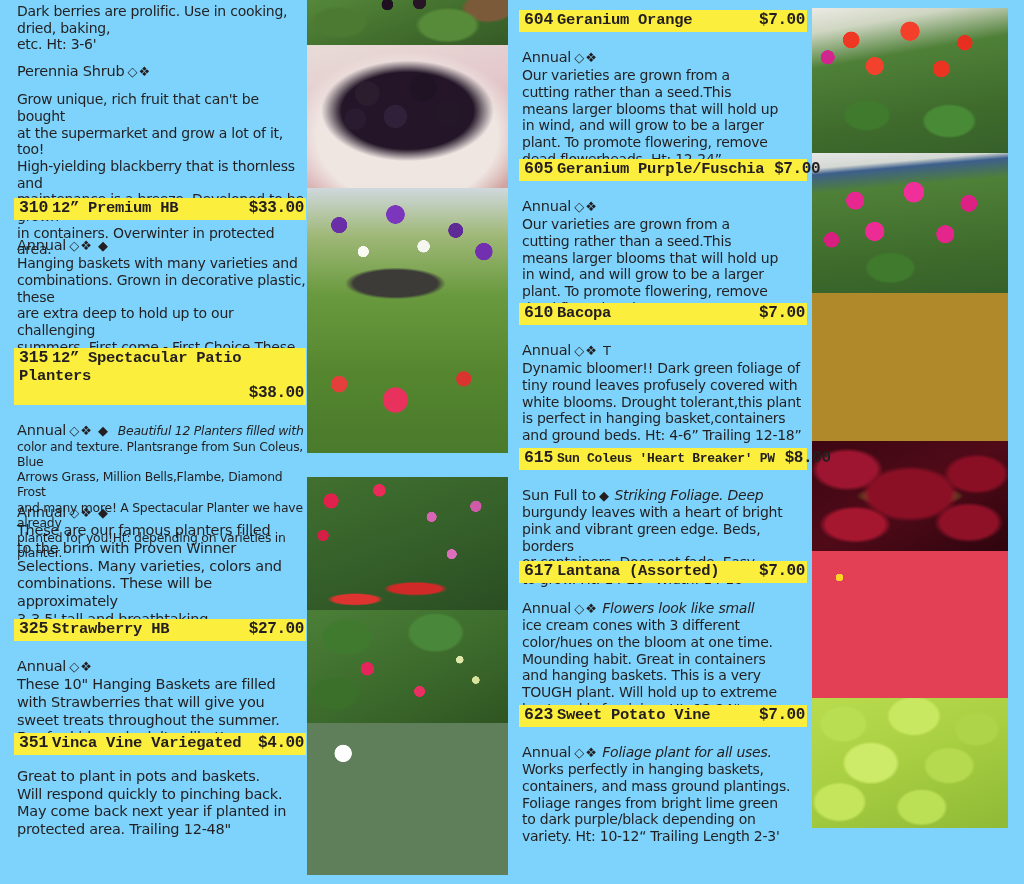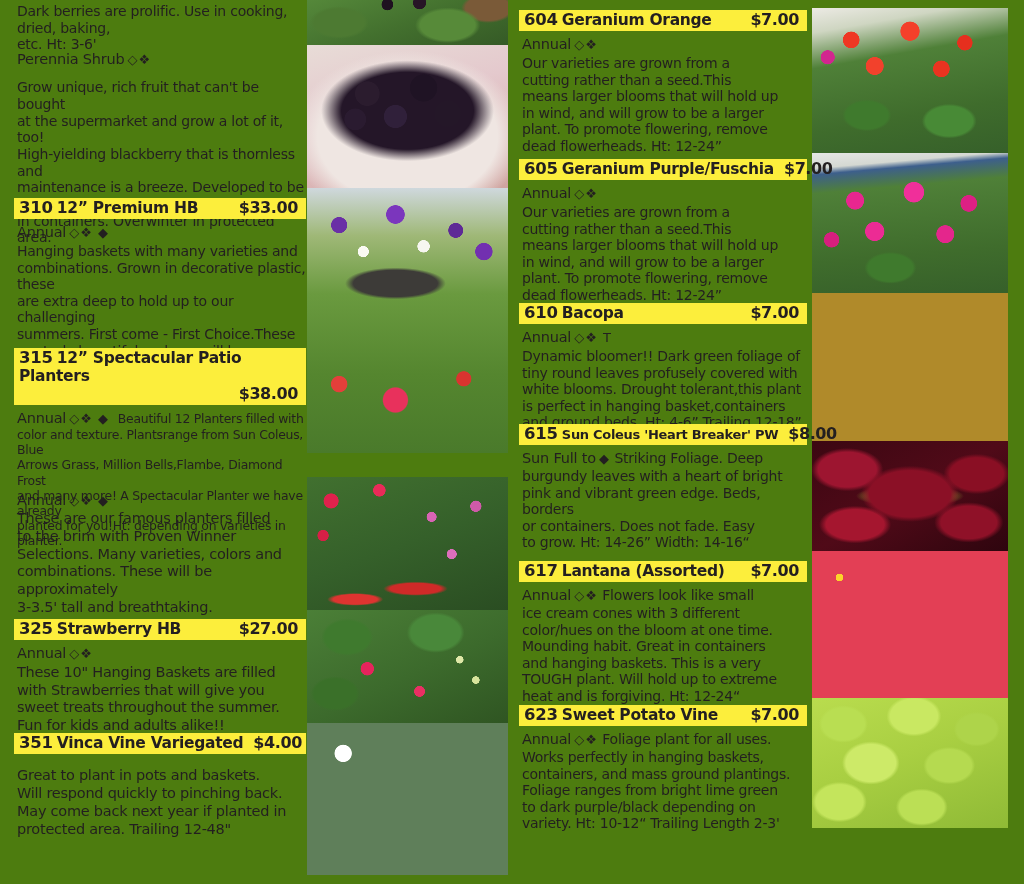--- a/index.html
+++ b/index.html
@@ -13,21 +13,21 @@
     overflow: hidden;
     font-family: "DejaVu Sans", sans-serif;
     color: #231f20;
     position: relative;
   }
 
   .page {
     position: relative;
     width: 1024px;
     height: 884px;
-    background: #4d7c0f;
+    background: #7dd3fc;
   }
 
   
   .col-text-left {
     position: absolute;
     left: 14px;
     top: 0px;
     width: 292px;
     height: 884px;
   }
@@ -52,23 +52,24 @@
     width: 196px;
     height: 884px;
   }
 
   
   .entry { position: absolute; left: 0; width: 100%; }
 
   .hl {
     background: #fcee3c;
     display: block;
-    padding: 1px 8px 2px 5px;
+    padding: 1px 2px 2px 5px;
     box-sizing: border-box;
     line-height: 1.12;
+    font-family: Liberation Mono, monospace;
   }
   .hl-row {
     display: flex;
     justify-content: space-between;
     align-items: baseline;
     white-space: nowrap;
   }
   .code {
     font-weight: bold;
     font-size: 16.5px;
@@ -94,21 +95,21 @@
     display: block;
     margin-top: -1px;
   }
 
   .kind {
     font-size: 14.5px;
     letter-spacing: -0.2px;
     line-height: 1.2;
     padding-left: 3px;
     display: block;
-    margin-top: 5px;
+    margin-top: 17px;
   }
   .syms {
     font-size: 13px;
     letter-spacing: 1px;
     margin-left: 3px;
   }
 
   .desc {
     font-size: 14px;
     line-height: 1.19;
@@ -119,20 +120,21 @@
   }
   .desc.small {
     font-size: 12.4px;
     line-height: 1.22;
   }
   .desc.tight { margin-top: 0; }
   .inline-desc {
     font-size: 14px;
     line-height: 1.19;
     letter-spacing: -0.25px;
+    font-style: italic;
   }
 
   
   .photo {
     position: absolute;
     left: 0;
     width: 100%;
     overflow: hidden;
   }
 
@@ -442,21 +444,21 @@
         </div>
       </div>
       <div class="kind"><span>Annual</span><span class="syms">◇❖ T</span></div>
       <div class="desc">Dynamic bloomer!! Dark green foliage of
 tiny round leaves profusely covered with
 white blooms. Drought tolerant,this plant
 is perfect in hanging basket,containers
 and ground beds. Ht: 4-6” Trailing 12-18”</div>
     </div>
 
-    <div class="entry" style="top:424px;">
+    <div class="entry" style="top:448px;">
       <div class="hl">
         <div class="hl-row">
           <span>
             <span class="code">615</span><span class="pname small">Sun Coleus 'Heart Breaker' PW</span>
           </span>
           <span class="price">$8.00</span>
         </div>
       </div>
       <div class="kind"><span>Sun Full to</span><span class="syms">◆</span>&nbsp;<span class="inline-desc">Striking Foliage.  Deep</span></div>
       <div class="desc tight">burgundy leaves with a heart of bright

